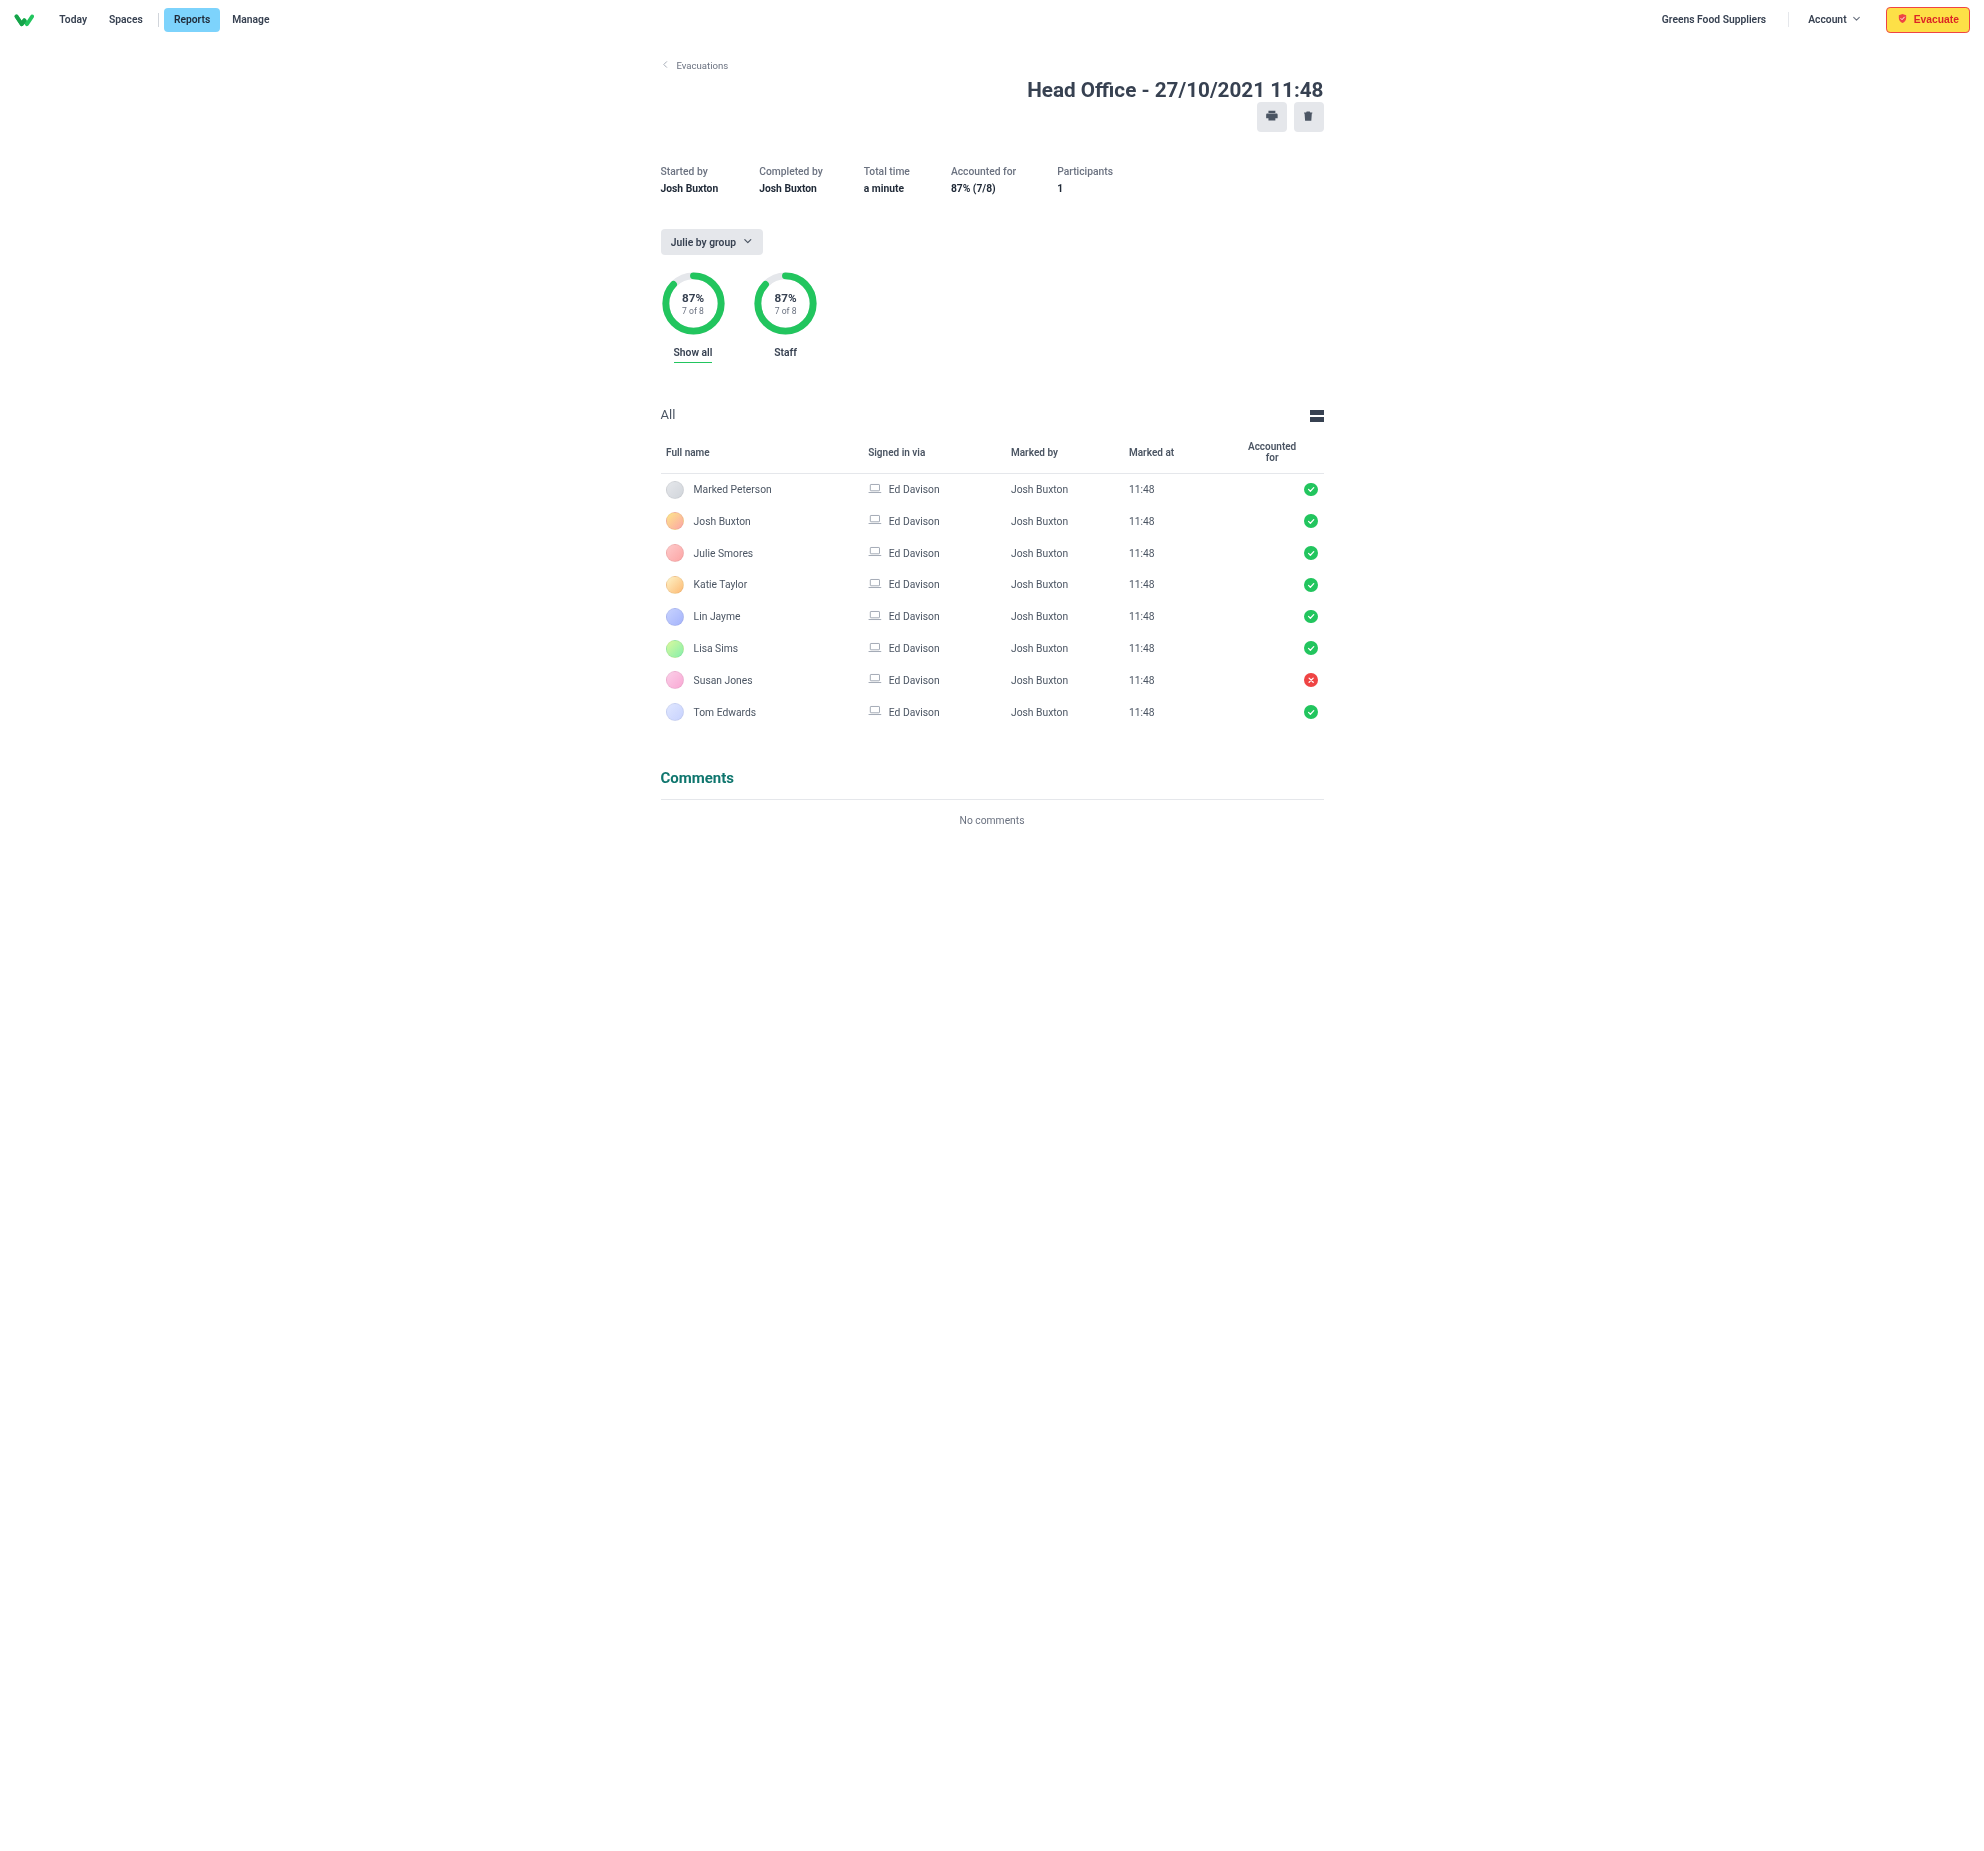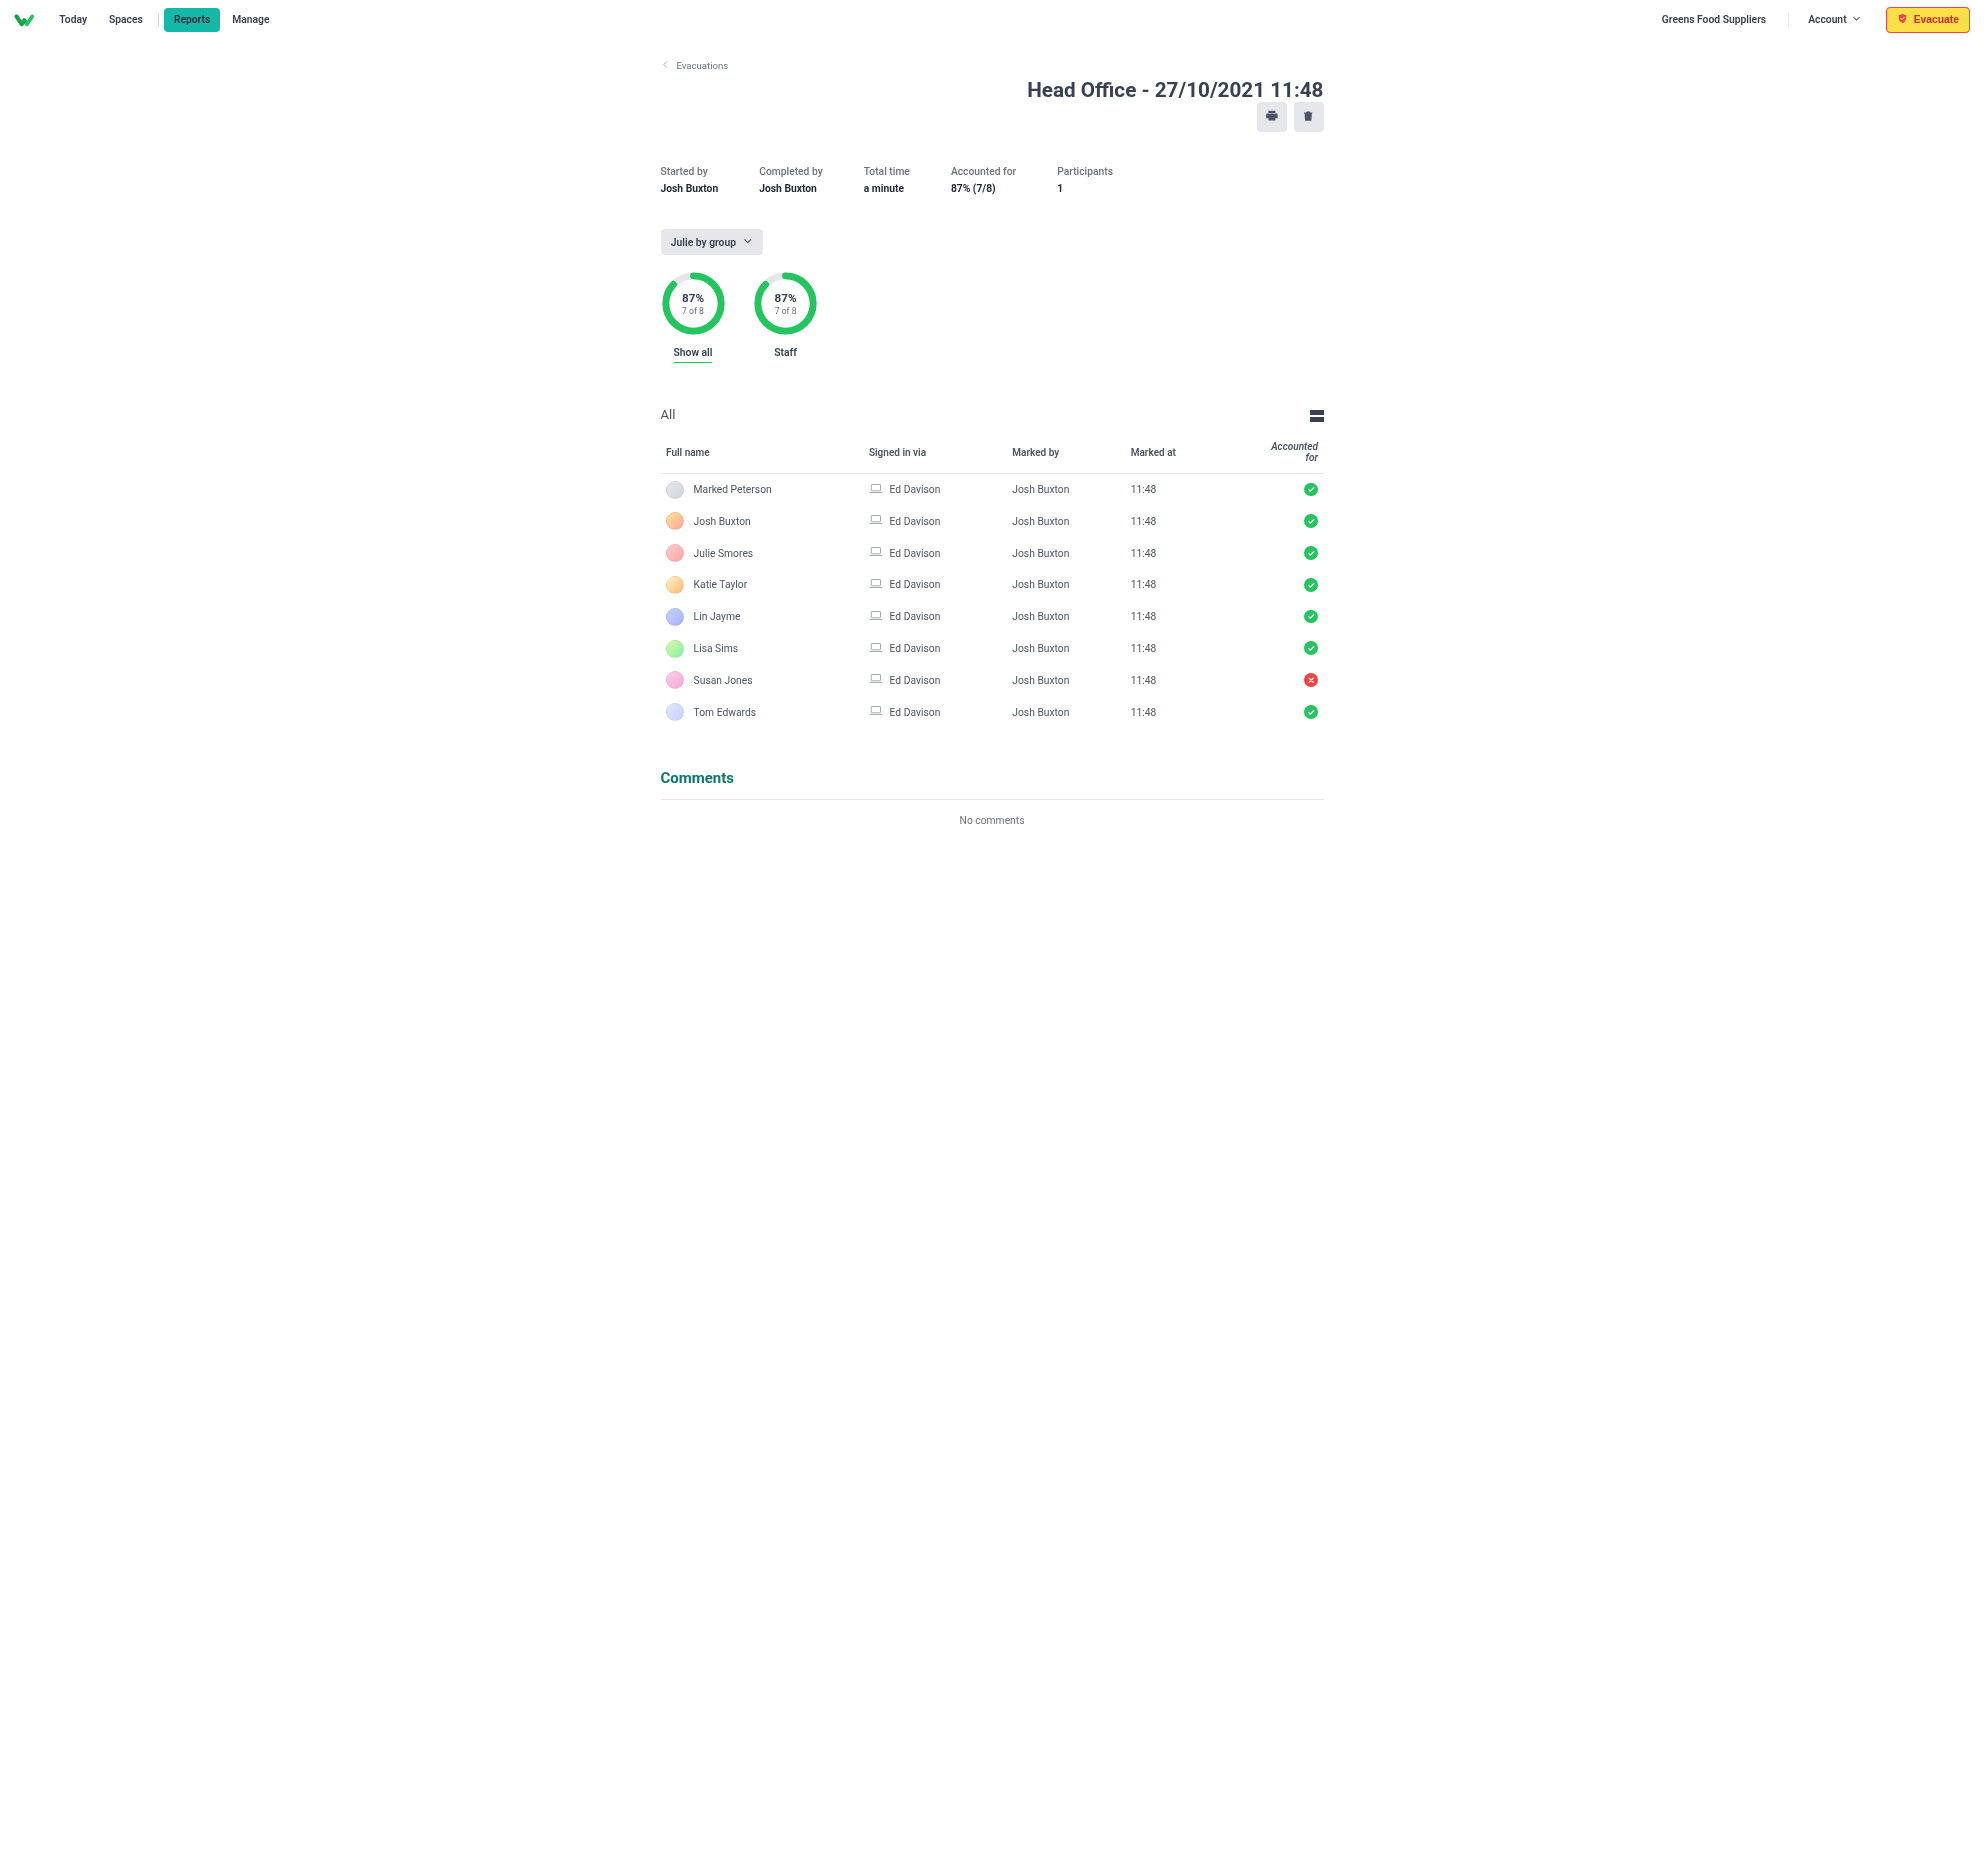--- a/index.html
+++ b/index.html
@@ -23,21 +23,21 @@
     }
     .nav-links { display: flex; gap: 2.8px; align-items: center; }
     .nav-link {
       padding: 5.5px 9.6px;
       font-weight: 600;
       color: #374151;
       border-radius: 4.1px;
       cursor: pointer;
       font-size: 10.3px;
     }
-    .nav-link.active { background: #14b8a6; color: #1f2937; }
+    .nav-link.active { background: #7dd3fc; color: #1f2937; }
     .nav-divider { width:0.7px; height:13.8px; background:#d1d5db; margin: 0 2.8px; }
     .topnav-spacer { flex: 1; }
     .org-name { font-weight: 600; color: #374151; padding: 0 6.9px; font-size: 10.3px; }
     .v-divider { width:0.7px; height: 15px; background:#e5e7eb; margin: 0 6.9px; }
     .account-drop { display:flex; align-items:center; gap:5.5px; font-weight:600; color:#374151; cursor:pointer; padding: 0 4.1px; font-size:10.3px;}
     .evac-btn {
       display:flex; align-items:center; gap:5.5px;
       border: 1px solid #ef4444;
       background: #fde047;
       color: #dc2626;
@@ -105,21 +105,21 @@
     table { width:100%; border-collapse: collapse; }
     thead th {
       text-align:left;
       font-weight:600;
       color:#4b5563;
       font-size:10px;
       padding: 9.6px 5.5px;
       border-bottom: 0.7px solid #e5e7eb;
       margin-left: 20px;
     }
-    thead th:last-child { text-align:right;font-style:italic; }
+    thead th:last-child { text-align:center; }
     tbody td { padding: 6.9px 5.5px; color:#4b5563; font-size:10.3px; vertical-align:middle;}
     tbody td:last-child { text-align:right; }
     .name-cell { display:flex; align-items:center; gap:9.6px; }
     .avatar { width:18px; height:18px; border-radius:50%; background: linear-gradient(135deg,#dbeafe,#fecaca); display:inline-block; flex-shrink:0; border:0.7px solid rgba(0,0,0,0.05); }
     .signed-cell { display:flex; align-items:center; gap:6.9px; color:#4b5563; }
     .device-icon { color:#9ca3af; }
     .status-icon { display:inline-flex; width:13.8px; height:13.8px; border-radius:50%; align-items:center; justify-content:center; }
     .status-ok { background:#22c55e; color:#fff; }
     .status-bad { background:#ef4444; color:#fff; }
     

